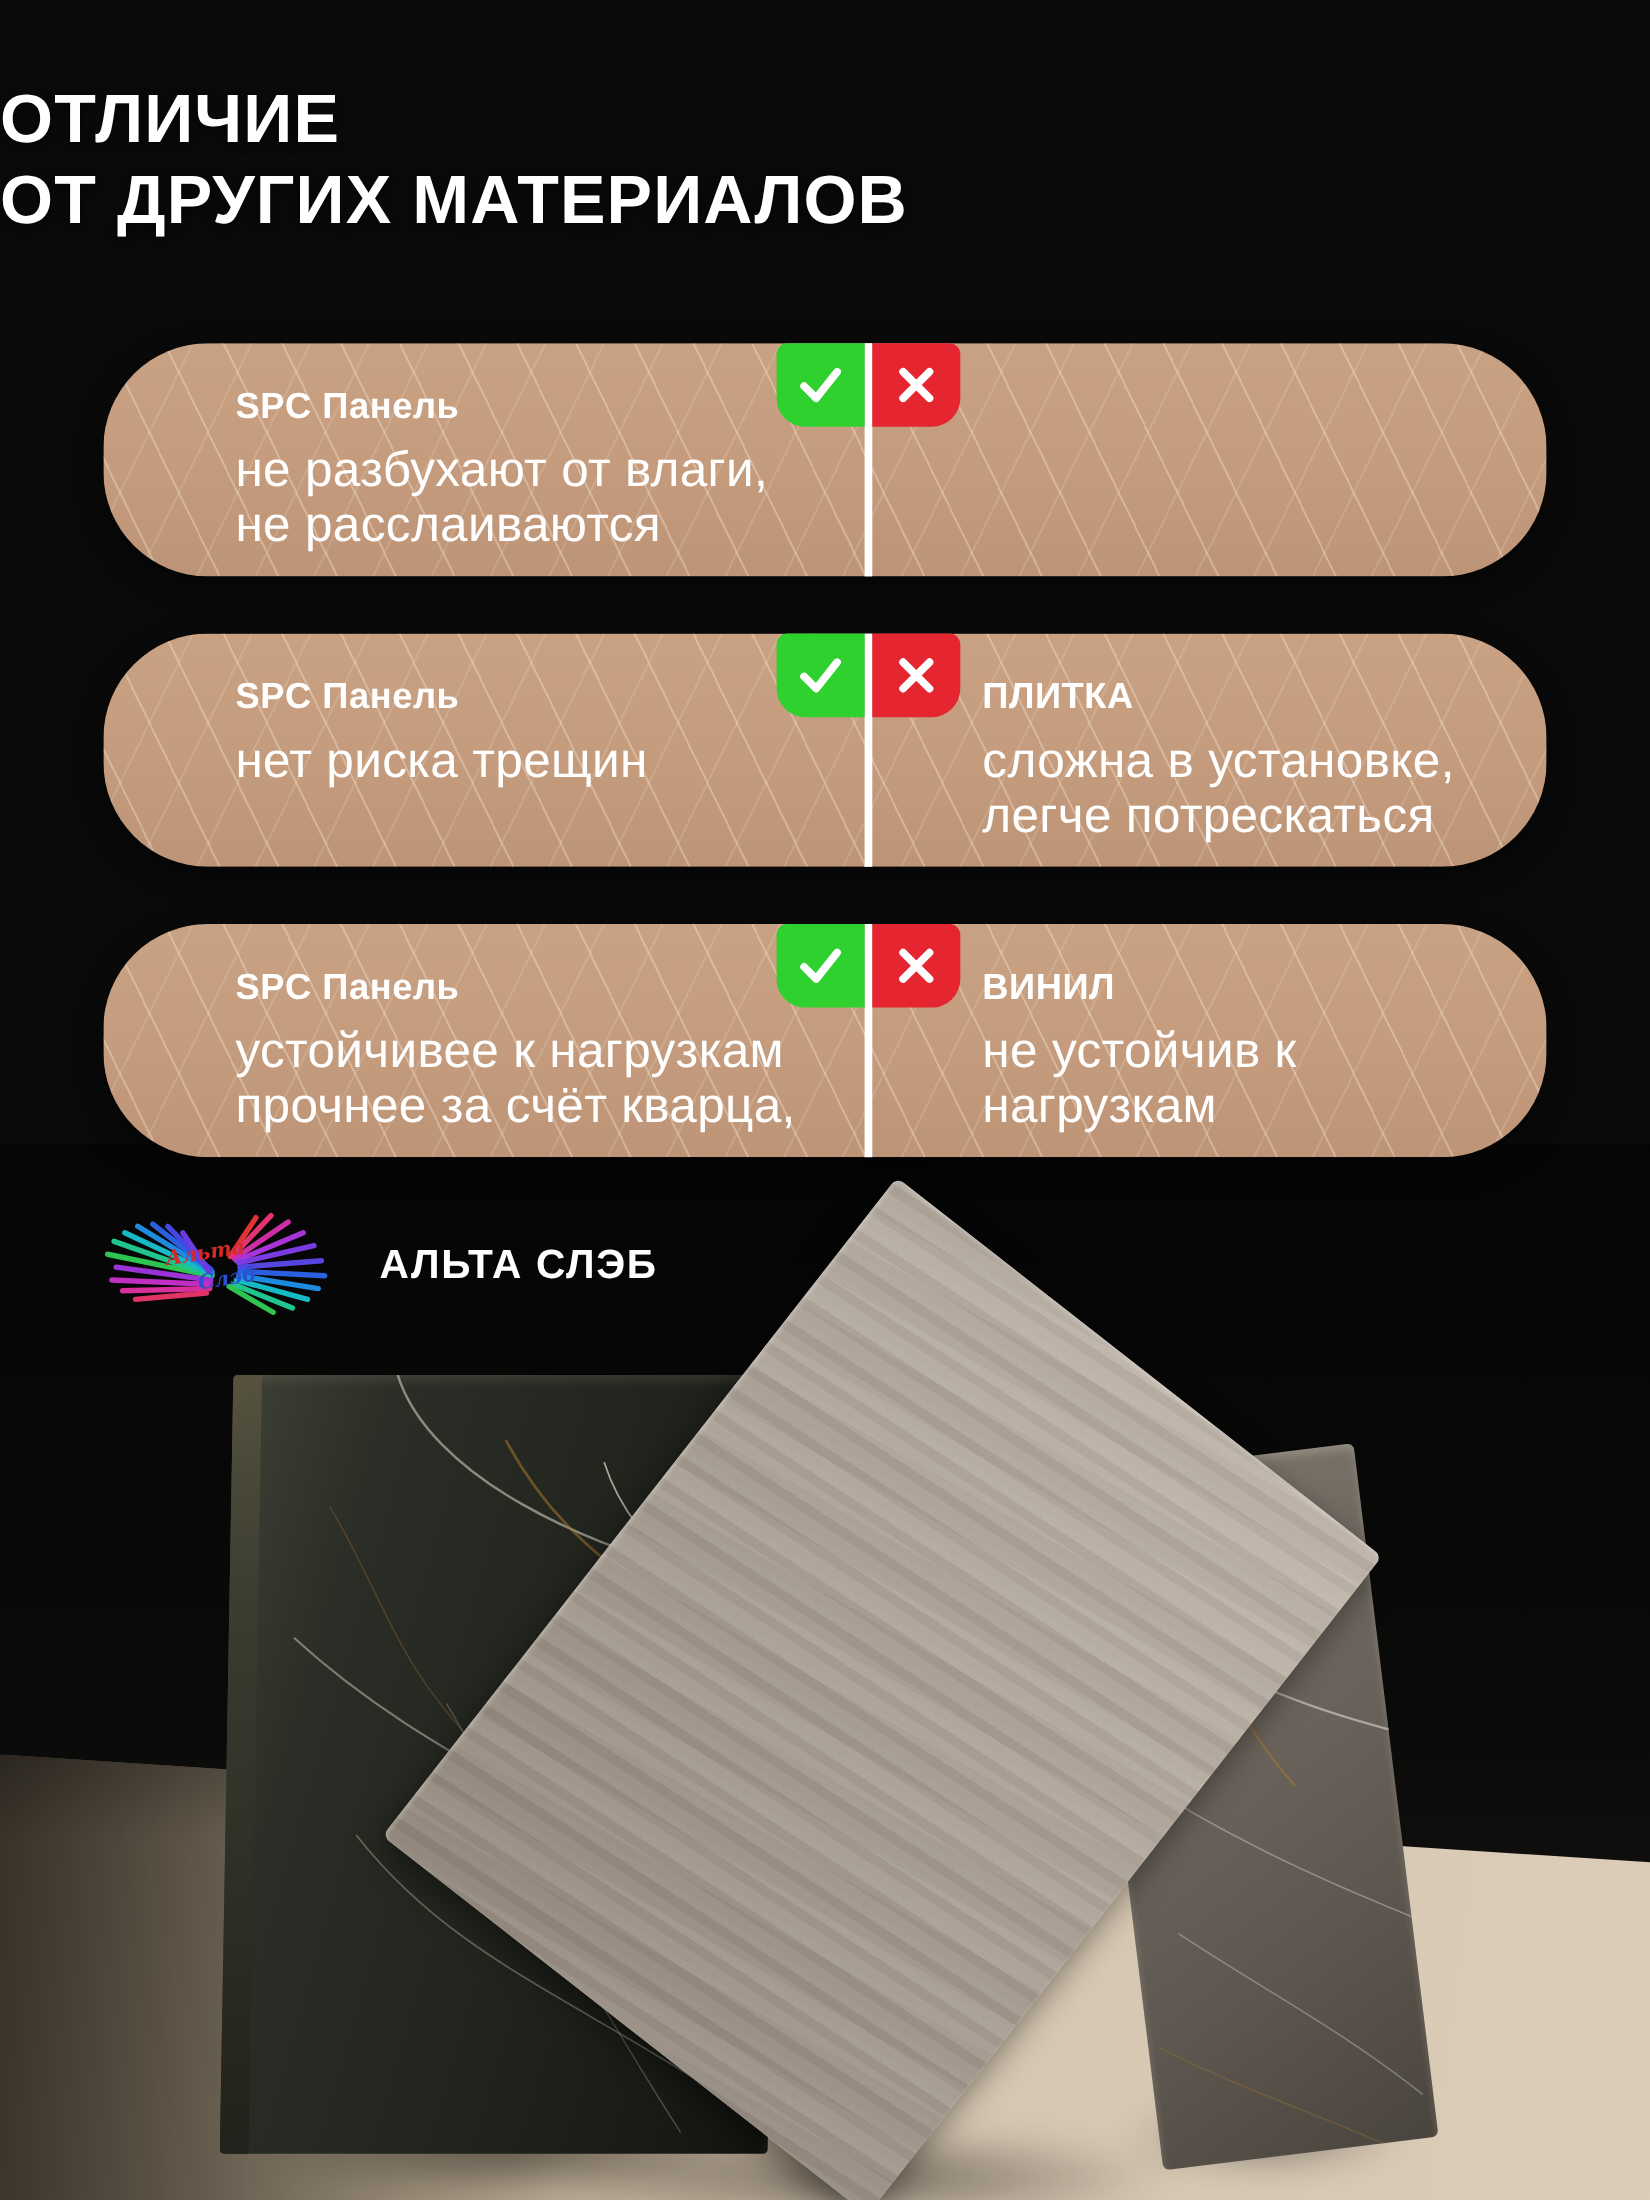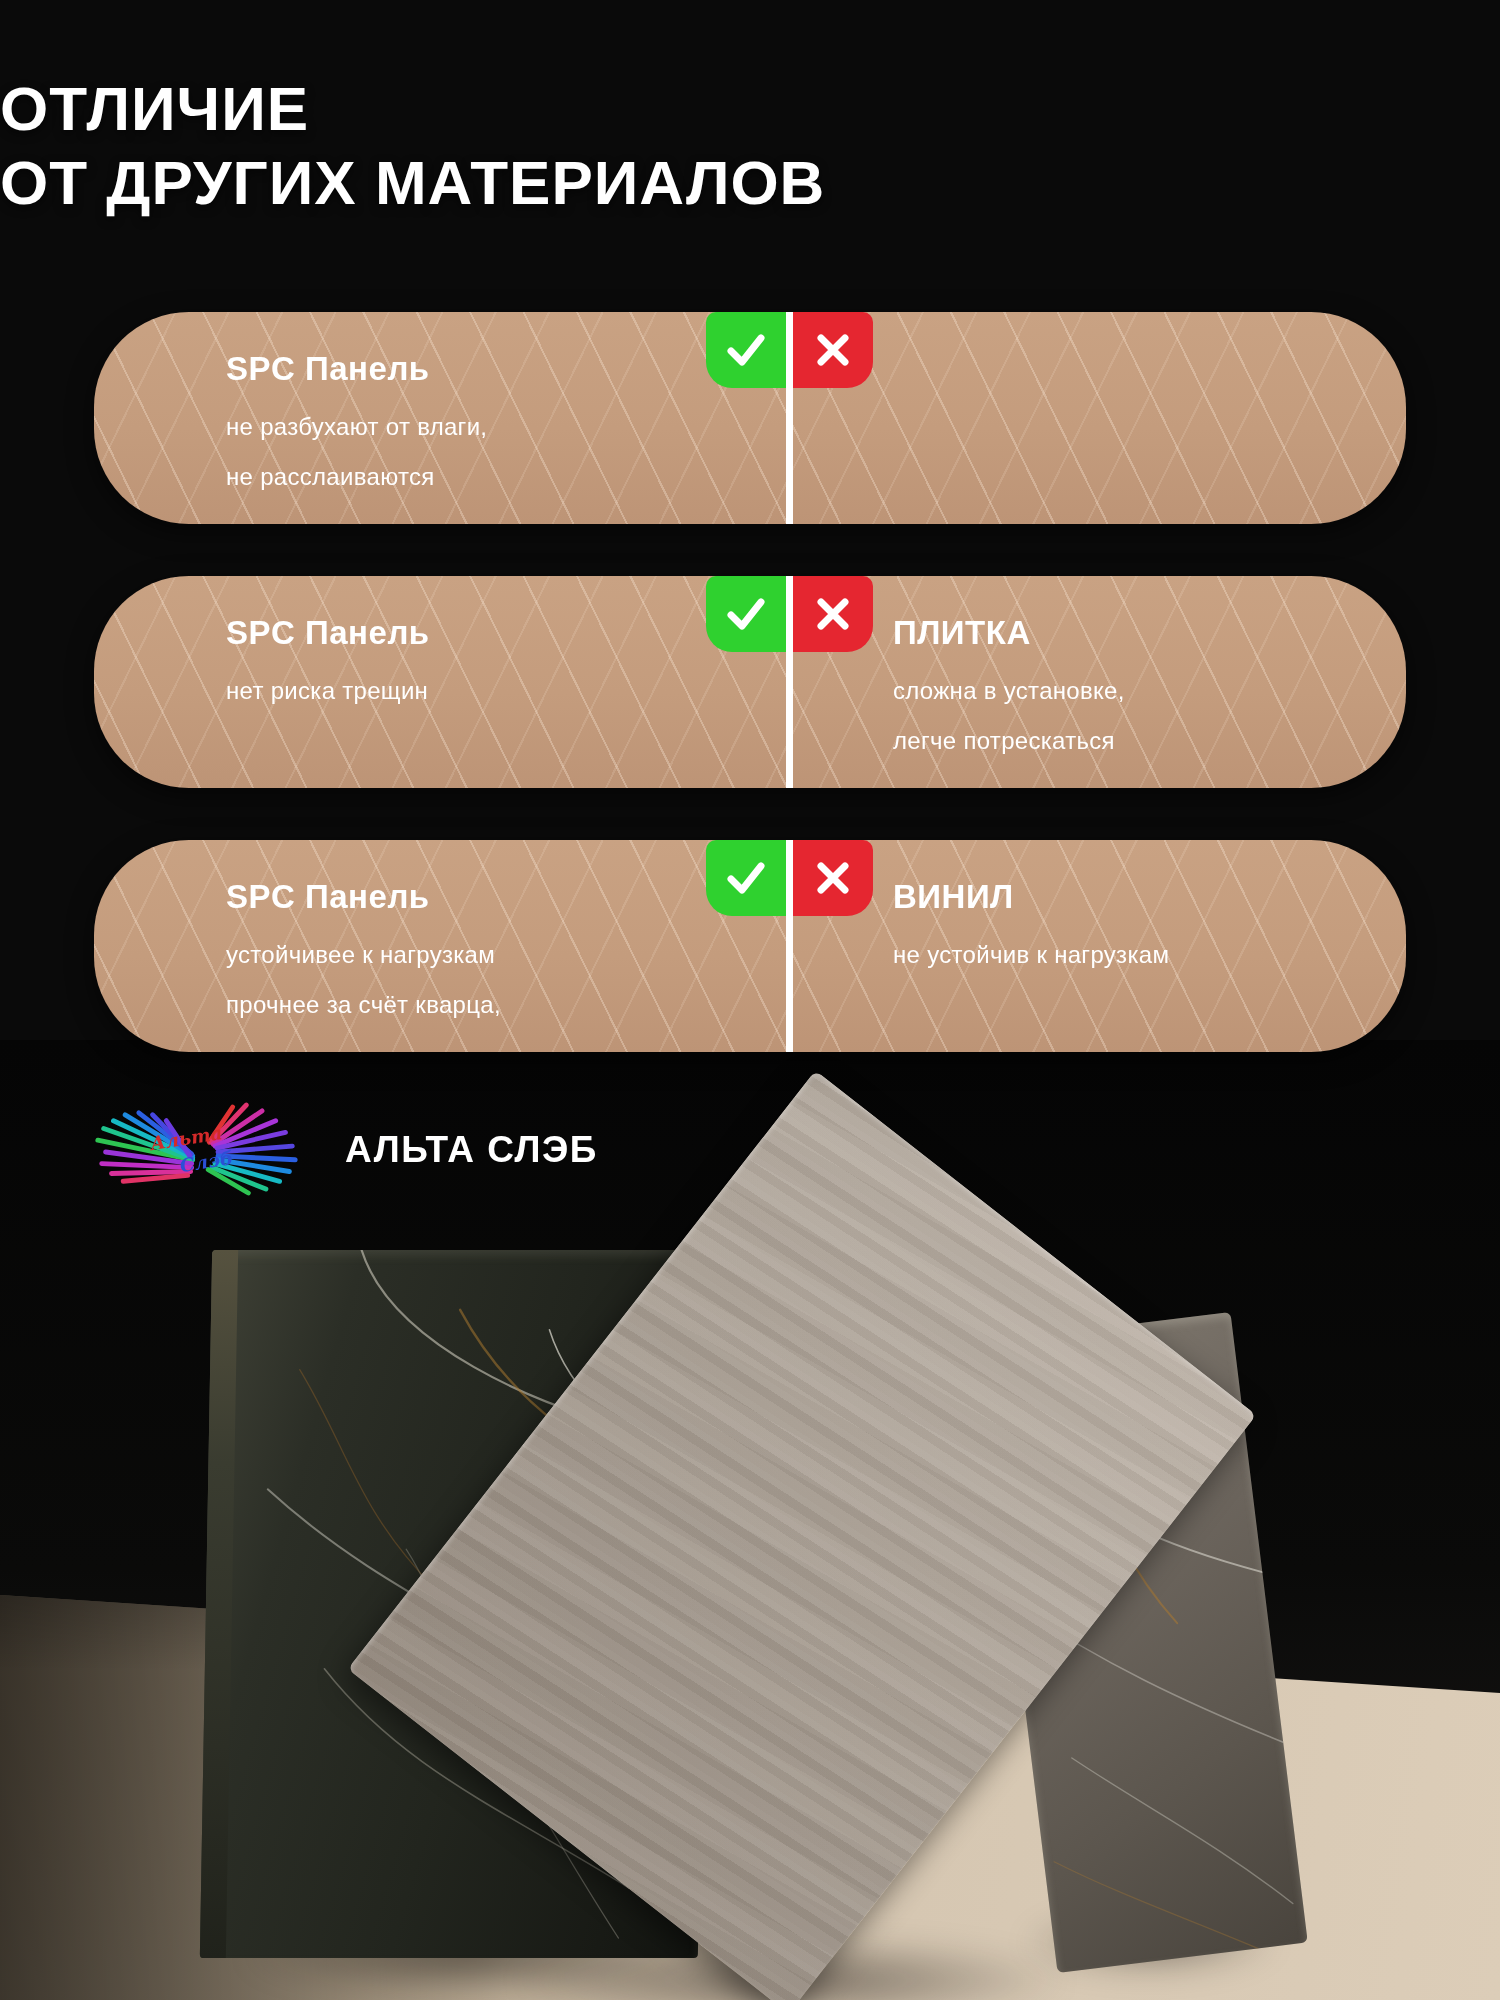--- a/index.html
+++ b/index.html
@@ -19,26 +19,26 @@
   .card{
     position:absolute;left:94px;width:1312px;height:212px;z-index:5;
     background:
       repeating-linear-gradient(64deg, rgba(255,239,223,0) 0 46px, rgba(255,239,223,.30) 46px 48px),
       repeating-linear-gradient(-64deg, rgba(255,239,223,0) 0 46px, rgba(255,239,223,.14) 46px 48px),
       linear-gradient(180deg,#c9a283 0%,#c49c7d 55%,#bd9476 100%);
     border-radius:95px;
     box-shadow:0 8px 26px rgba(0,0,0,.55);
   }
   .card .col{position:absolute;top:38px;}
-  .card .col.left{left:132px;width:560px;}
+  .card .col.left{left:120px;width:560px;}
   .card .col.right{left:799px;width:500px;}
   .card h3{
     margin:0 0 14px 0;font-size:33px;line-height:38px;font-weight:bold;letter-spacing:.5px;
   }
-  .card .line{font-size:24px;line-height:50px;font-weight:normal;letter-spacing:.3px;}
+  .card .line{font-size:45px;line-height:50px;font-weight:normal;letter-spacing:.3px;}
   .divider{
     position:absolute;left:692px;top:0;width:7px;height:212px;background:#ffffff;z-index:2;
   }
   .badge{
     position:absolute;top:0;width:80px;height:76px;z-index:3;
     display:flex;align-items:center;justify-content:center;
   }
   .badge-yes{left:612px;background:#2fd12f;border-radius:10px 0 0 26px;}
   .badge-no{left:699px;background:#e52630;border-radius:0 10px 26px 0;}
   .badge svg{display:block;}

